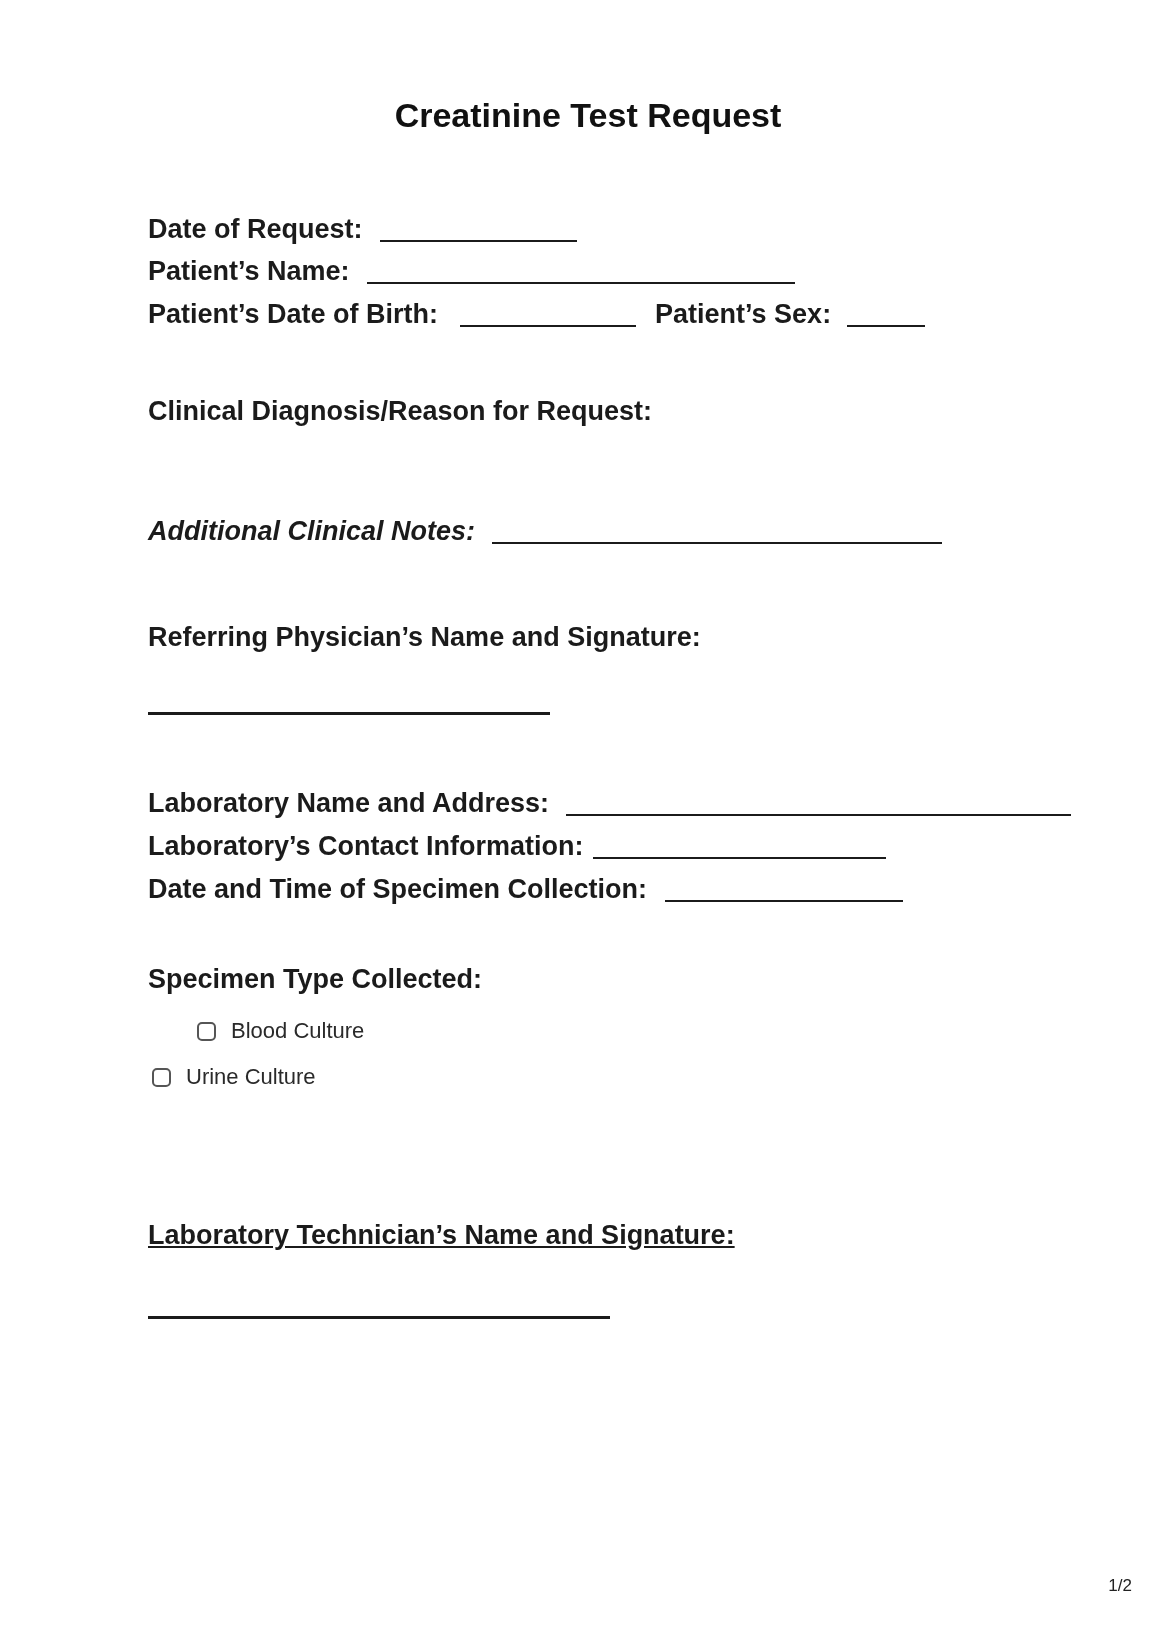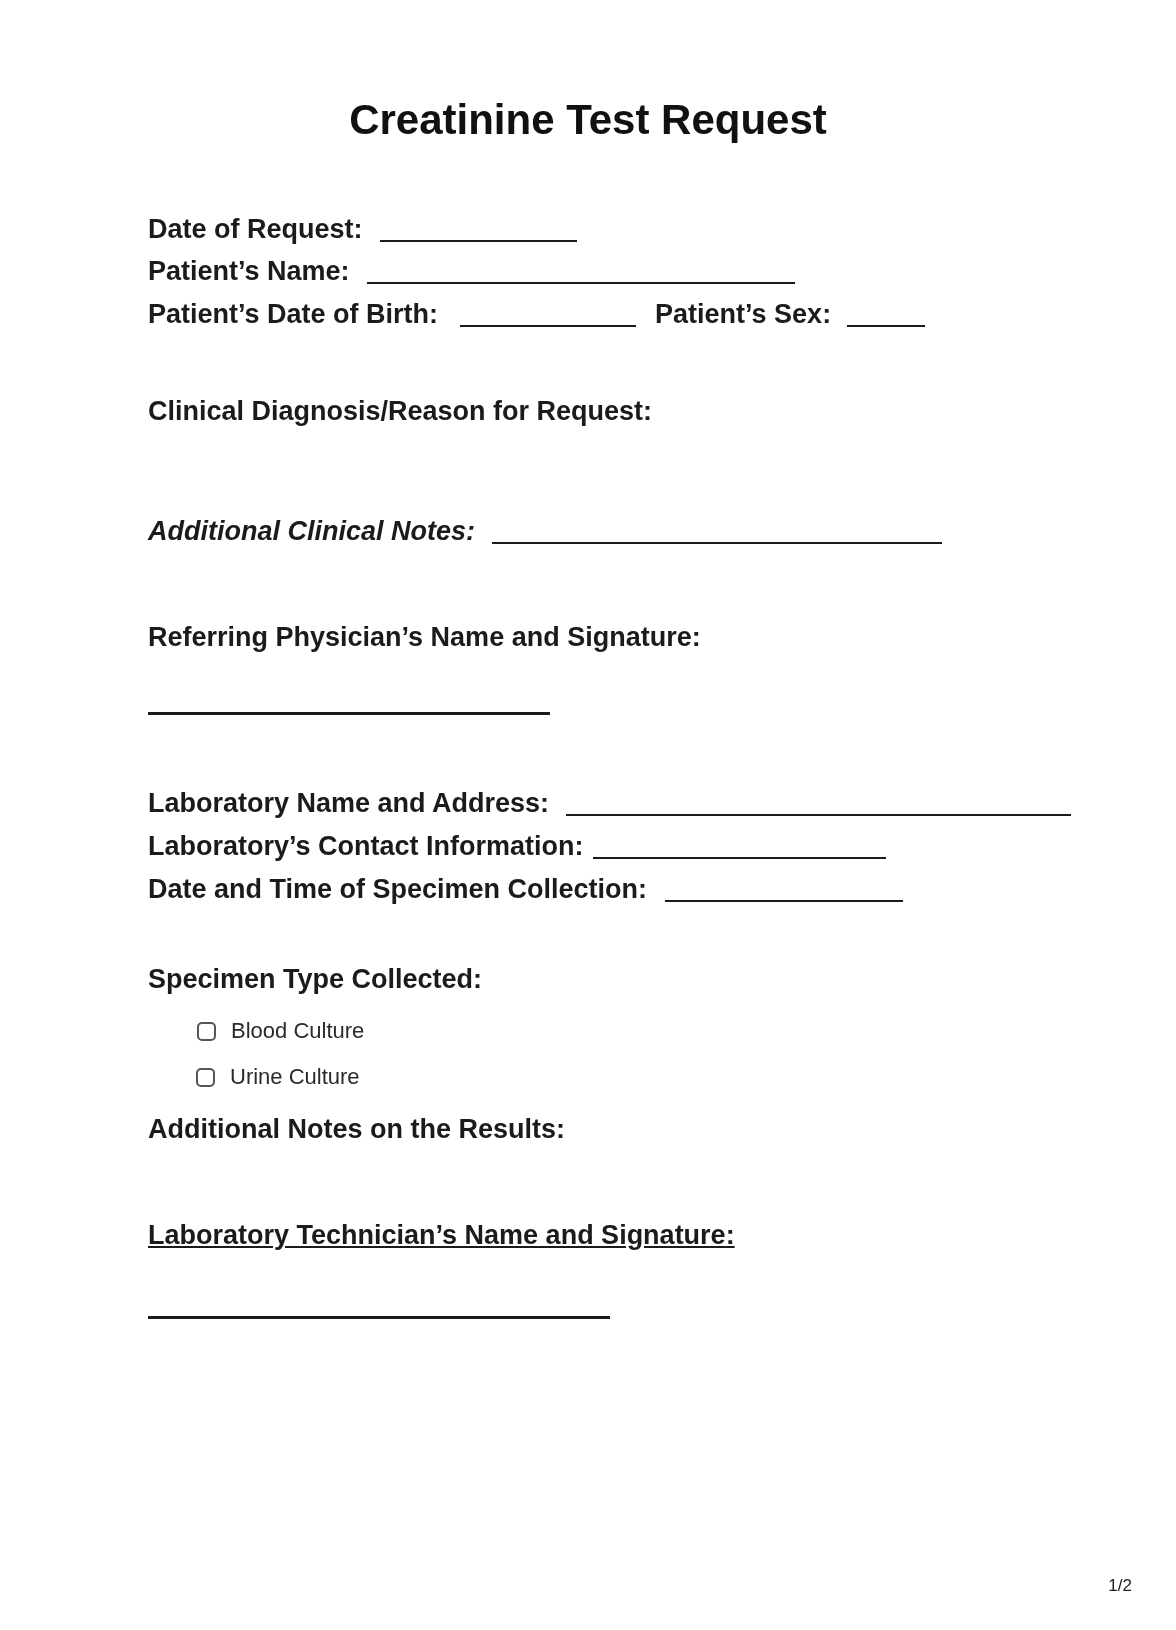--- a/index.html
+++ b/index.html
@@ -15,21 +15,21 @@
     font-family: "Liberation Sans", sans-serif;
     color: #1b1b1b;
     overflow: hidden;
   }
   .doc-title {
     position: absolute;
     left: 0;
     top: 96px;
     width: 100%;
     text-align: center;
-    font-size: 42px;
+    font-size: 34px;
     font-weight: bold;
     color: #111;
     letter-spacing: 0px;
   }
   .row {
     position: absolute;
     left: 148px;
     white-space: nowrap;
     font-size: 27px;
     line-height: 26px;
@@ -137,28 +137,25 @@
 
   <div class="row" style="top:966px;">
     <span class="lbl">Specimen Type Collected:</span>
   </div>
 
   <div class="chk-row" style="top:1018px;margin-left:45px;">
     <span class="chk-box"></span>
     <span class="chk-label">Blood Culture</span>
   </div>
 
-  <div class="chk-row" style="top:1064px;margin-left:44px;">
+  <div class="chk-row" style="top:1064px;">
     <span class="chk-box"></span>
     <span class="chk-label">Urine Culture</span>
   </div>
 
-  <div class="row" style="top:1116px;">
-    <span class="lbl">Additional Notes on the Results:</span>
-  </div>
   <div style="position:absolute; left:148px; top:1148px; width:880px; height:60px;"></div>
 
   <div class="row" style="top:1222px;text-decoration:underline;">
     <span class="lbl">Laboratory Technician’s Name and Signature:</span>
   </div>
   <div class="sig-line" style="top:1316px; width:462px;"></div>
 
   <div class="page-indicator">1/2</div>
 
 </div>

